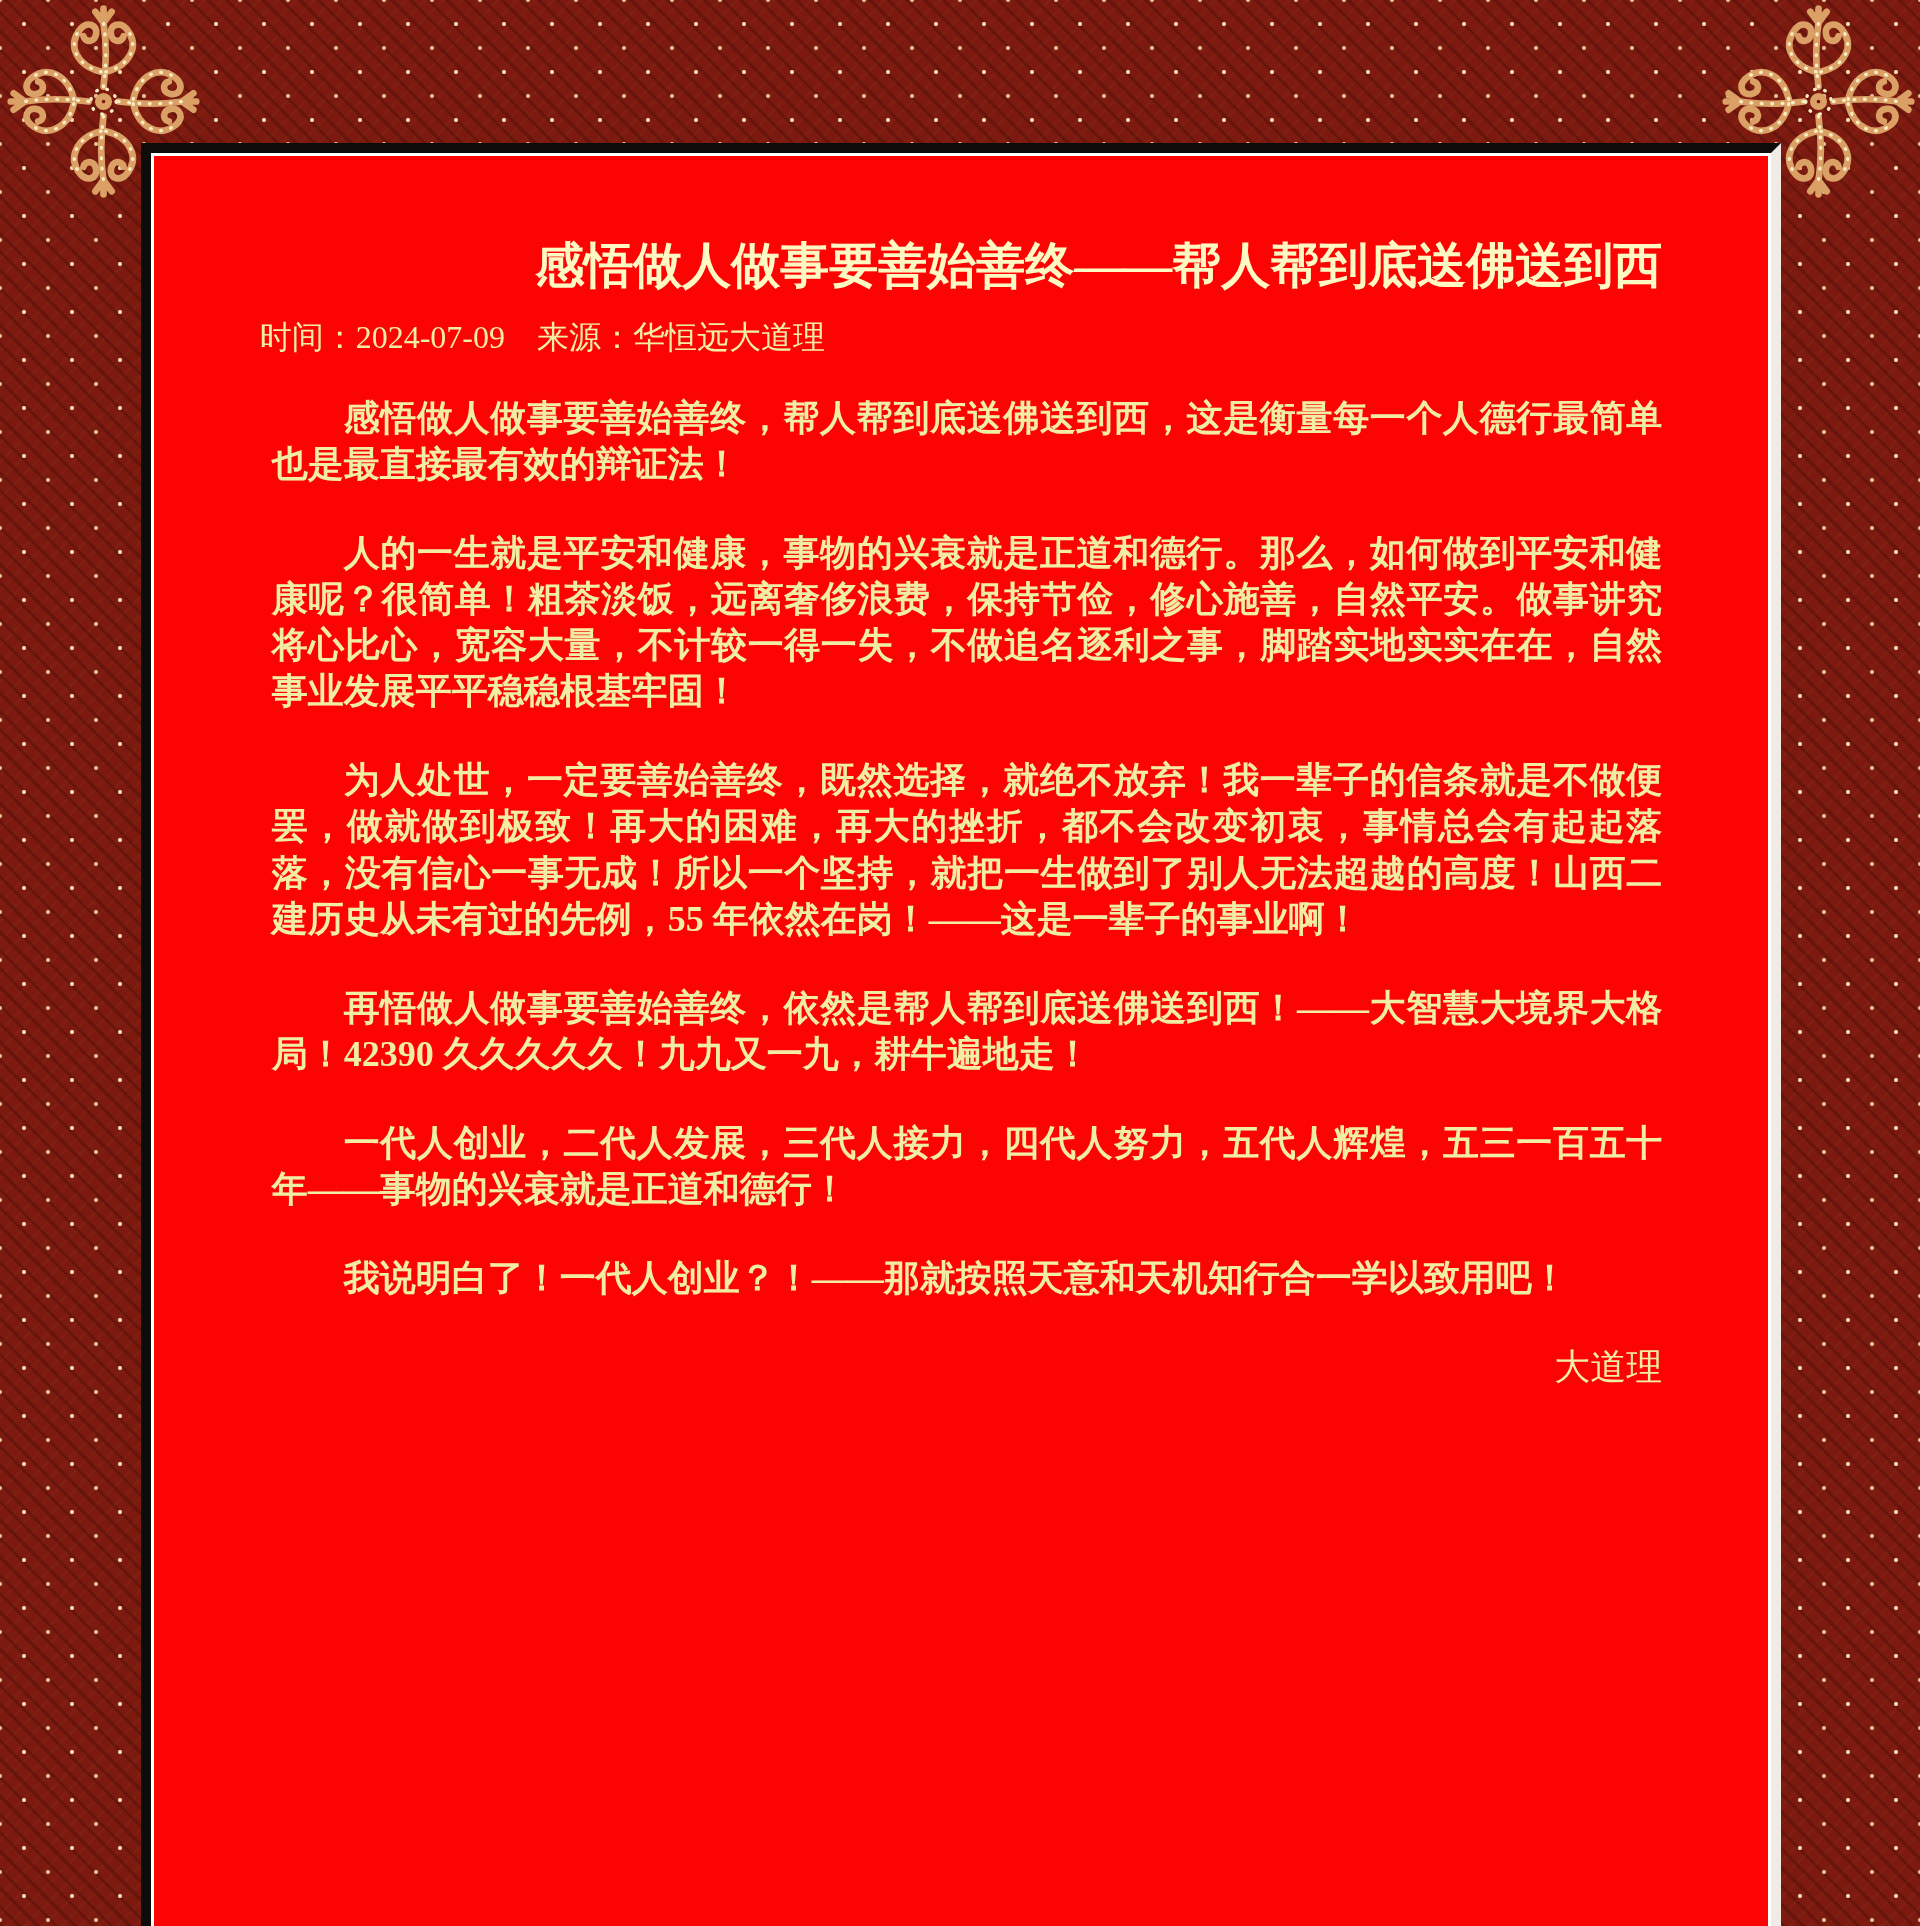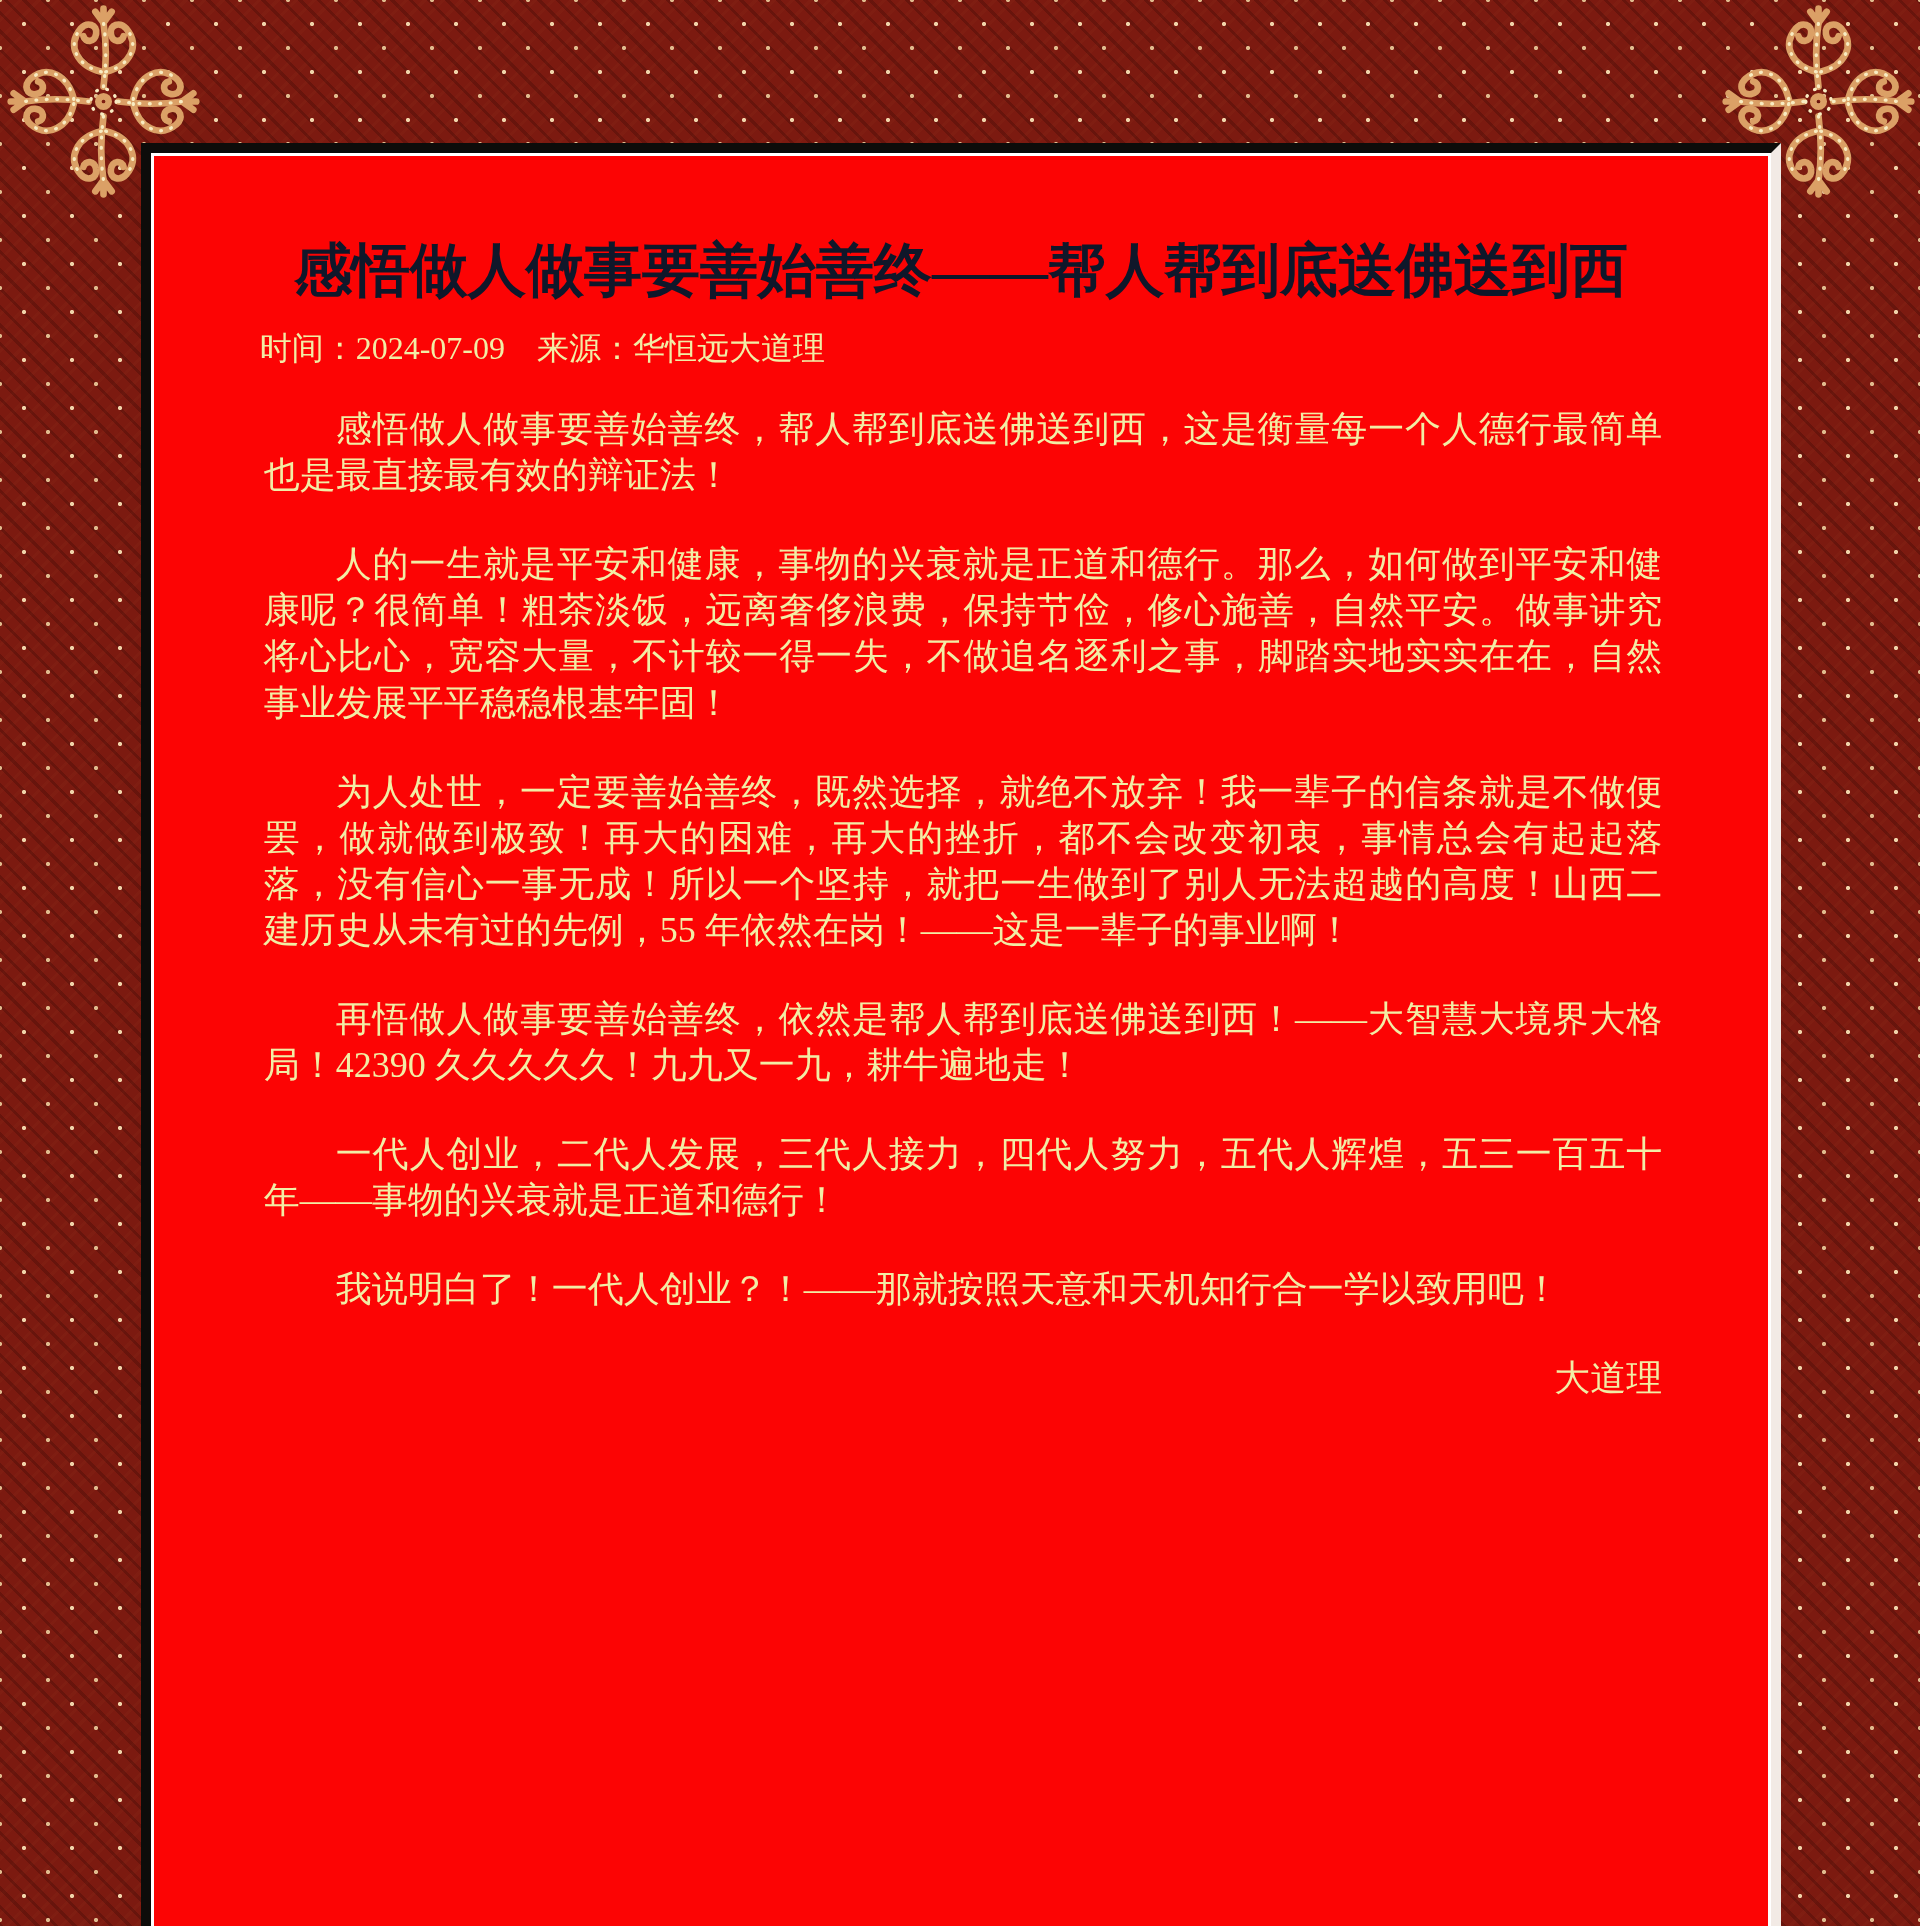--- a/index.html
+++ b/index.html
@@ -56,33 +56,33 @@
   .text-col {
     box-sizing: border-box;
     width: 100%; height: 100%;
     padding: 79px 106px 39px 106px;
     color: #f2eda5;
     font-size: 36px;
     line-height: 1.28;
     text-align: justify;
   }
   .title {
-    font-size: 58px;
+    font-size: 49px;
     font-weight: bold;
-    text-align: center;
+    text-align: right;
     line-height: 1.25;
     margin: 0 0 21px 0;
-    color: #0f172a;
+    color: #fef9c3;
   }
   .meta {
     font-size: 32px;
     text-align: left;
     margin: 0 0 37px 0;
   }
-  .para { margin: 0 0 43px 4px; text-indent: 2em; }
+  .para { margin: 0 0 43px 12px; text-indent: 2em; font-weight: bold; }
   .signature { text-align: right; margin: 7.7px 0 0 0; }
 
   svg .orn-body { stroke: #dba066; stroke-width: 18; fill: none; stroke-linecap: round; }
   svg .orn-bead { stroke: #f8ecc2; stroke-width: 9;  fill: none; stroke-linecap: round; stroke-dasharray: 2 26; }
 </style>
 </head>
 <body>
 
 <div class="outer-bevel"></div>
 

